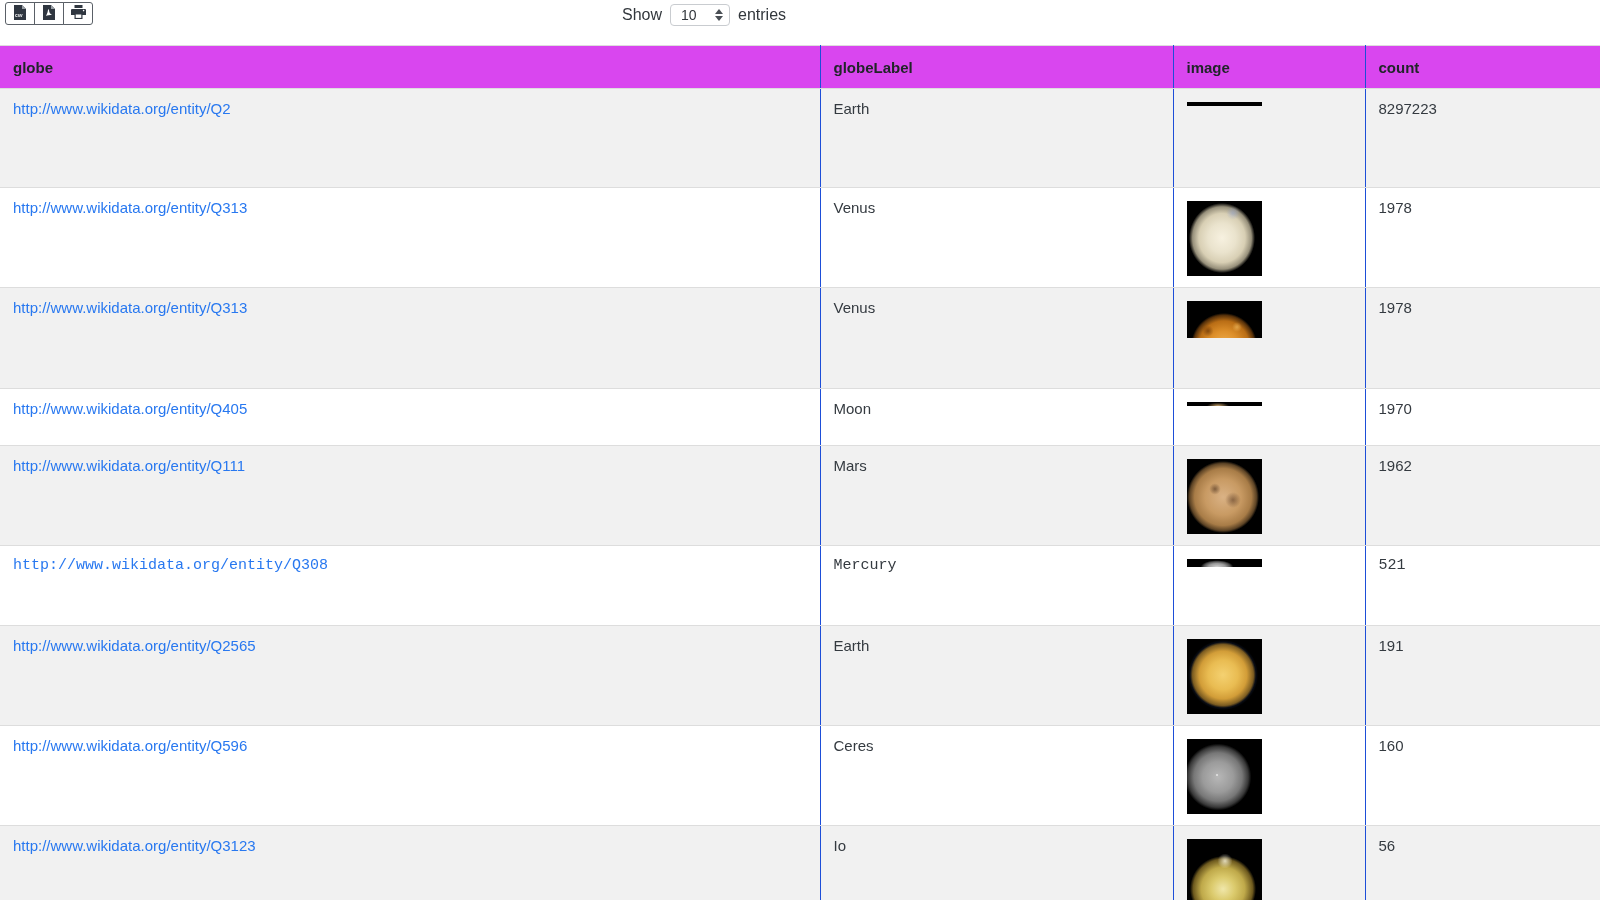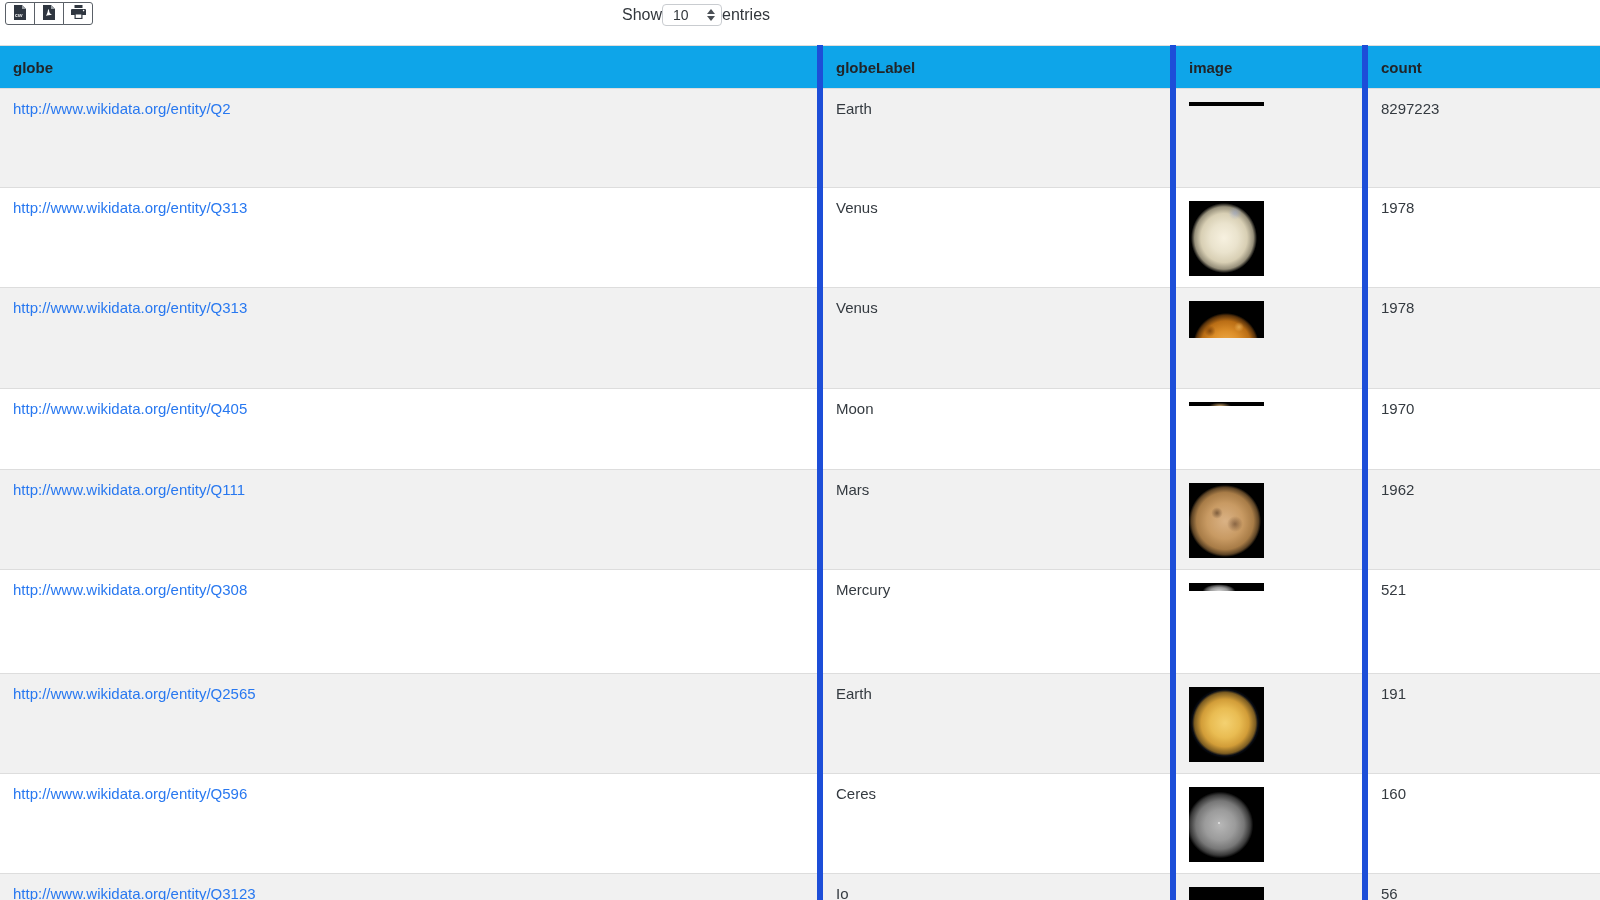--- a/index.html
+++ b/index.html
@@ -15,21 +15,21 @@
   .dt-button {
     width: 30px; height: 23px; background: #fff;
     border: 1px solid #5a6067; margin-left: -1px;
     display: flex; align-items: center; justify-content: center;
     cursor: pointer; padding: 0;
   }
   .dt-button:first-child { margin-left: 0; border-radius: 3px 0 0 3px; }
   .dt-button:last-child { border-radius: 0 3px 3px 0; }
   .length-ctl {
     position: absolute; left: 622px; top: 0; height: 30px;
-    display: flex; align-items: center; 
+    display: flex; align-items: center; gap: 8px;
     font-size: 16px; color: #32373c;
   }
   .page-select {
     width: 60px; height: 22px; border: 1px solid #c9ccd0; border-radius: 4px;
     display: flex; align-items: center; background: #fff; cursor: pointer;
   }
   .page-select .val { padding-left: 10px; font-size: 14px; color: #32373c; }
   .spin { margin-left: auto; margin-right: 6px; display: flex; flex-direction: column; gap: 2px; }
   .tri-up { width: 0; height: 0; border-left: 4px solid transparent; border-right: 4px solid transparent; border-bottom: 5px solid #4a4f55; }
   .tri-down { width: 0; height: 0; border-left: 4px solid transparent; border-right: 4px solid transparent; border-top: 5px solid #4a4f55; }
@@ -39,24 +39,24 @@
   }
   .search-ctl input {
     width: 184px; height: 27px; border: 1px solid #c9ccd0; border-radius: 4px;
     font-size: 14px; padding: 0 8px; outline: none; background: #fff;
   }
   
   table { border-collapse: collapse; width: 1600px; table-layout: fixed; border-top: 1px solid #ddd; }
   th, td { vertical-align: top; text-align: left; font-size: 15px; }
   th {
     padding: 13px 13px 12px; font-weight: bold; color: #212529;
-    border-bottom: 1px solid #ddd; background: #0ea5e9; cursor: pointer;
+    border-bottom: 1px solid #ddd; background: #d946ef; cursor: pointer;
   }
   td { padding: 11px 13px; border-bottom: 1px solid #ddd; color: #343a40; }
-  th + th, td + td { border-left: 6px solid #1d4ed8; }
+  th + th, td + td { border-left: 1px solid #1d4ed8; }
   tr.stripe td { background: #f1f1f1; }
   a.entity { color: var(--link, #2878f0); text-decoration: none; cursor: pointer; }
   td, th { overflow: hidden; white-space: nowrap; }
   
   .thumb { width: 75px; background-color: #000; margin-top: 2px; cursor: pointer; }
   .k-earth-sliver { height: 4px; }
   .k-venus-white { height: 75px; background-image:
       radial-gradient(circle 9px at 46px 12px, rgba(150,165,205,.55), rgba(0,0,0,0) 75%),
       radial-gradient(ellipse 33px 35px at 35px 37px, #f7f1e0 0%, #eae3cd 42%, #d8cfb4 70%, #97907b 89%, rgba(0,0,0,0) 100%); }
   .k-venus-orange-half { height: 37px; background-image:
@@ -162,37 +162,37 @@
         <td>1978</td>
       </tr>
       <tr class="stripe" style="height: 101px;">
         <td><a class="entity" href="#">http://www.wikidata.org/entity/Q313</a></td>
         <td>Venus</td>
         <td>
           <div class="thumb k-venus-orange-half"></div>
         </td>
         <td>1978</td>
       </tr>
-      <tr style="height: 81px;">
+      <tr style="height: 57px;">
         <td><a class="entity" href="#">http://www.wikidata.org/entity/Q405</a></td>
         <td>Moon</td>
         <td>
           <div class="thumb k-moon-sliver"></div>
         </td>
         <td>1970</td>
       </tr>
       <tr class="stripe" style="height: 100px;">
         <td><a class="entity" href="#">http://www.wikidata.org/entity/Q111</a></td>
         <td>Mars</td>
         <td>
           <div class="thumb k-mars"></div>
         </td>
         <td>1962</td>
       </tr>
-      <tr style="height: 104px;">
+      <tr style="height: 80px; font-family: Liberation Mono, monospace;">
         <td><a class="entity" href="#">http://www.wikidata.org/entity/Q308</a></td>
         <td>Mercury</td>
         <td>
           <div class="thumb k-mercury-sliver"></div>
         </td>
         <td>521</td>
       </tr>
       <tr class="stripe" style="height: 83px;">
         <td><a class="entity" href="#">http://www.wikidata.org/entity/Q2565</a></td>
         <td>Earth</td>

